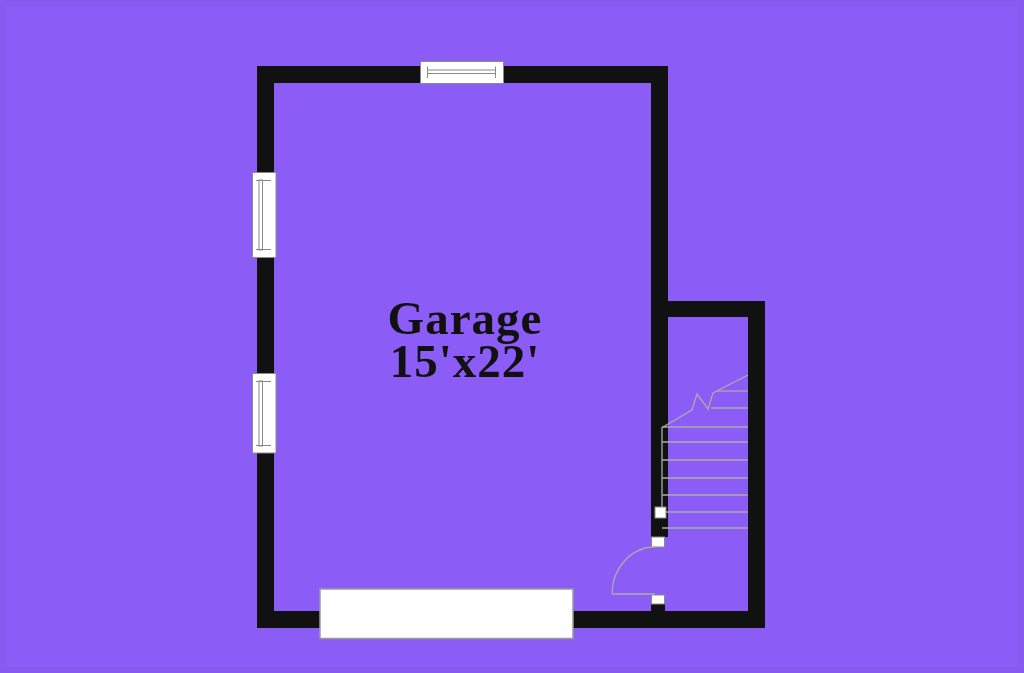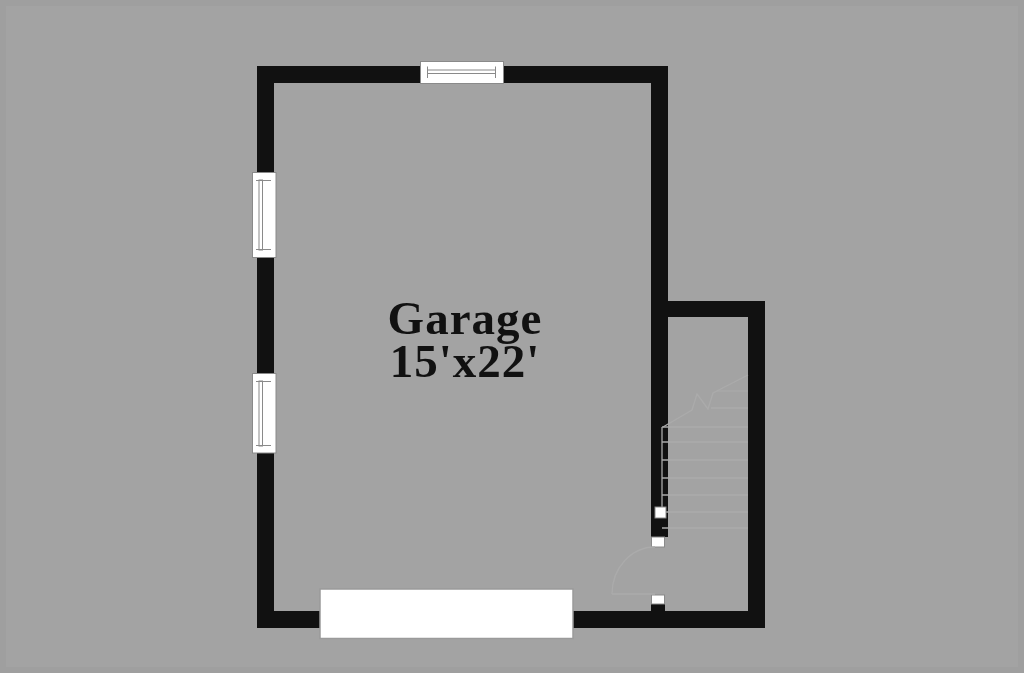--- a/index.html
+++ b/index.html
@@ -5,21 +5,21 @@
   html, body {
     margin: 0;
     padding: 0;
     background: #ffffff;
     font-family: "Liberation Serif", "DejaVu Serif", serif;
   }
   .canvas {
     position: relative;
     width: 1024px;
     height: 673px;
-    background: #a3a3a3;
+    background: #8b5cf6;
     box-shadow: inset 0 0 0 6px rgba(0,0,0,0.02);
     overflow: hidden;
   }
   svg { display: block; }
   .wall { fill: #111111; stroke: none; }
   .thin { stroke: #8a8a8a; stroke-width: 1; fill: #ffffff; }
   .stair-line { stroke: #ababab; stroke-width: 1.3; fill: none; }
   .door-line { stroke: #ababab; stroke-width: 1.3; fill: none; }
   .garage-door { fill: #ffffff; stroke: #9a9a9a; stroke-width: 1.5; }
   .jamb { fill: #ffffff; stroke: #8a8a8a; stroke-width: 1; }

